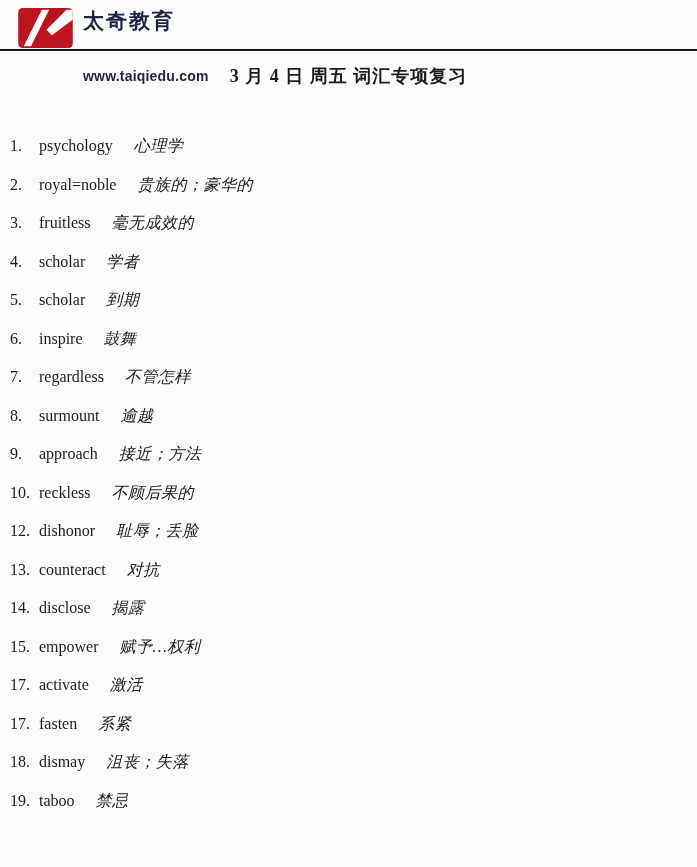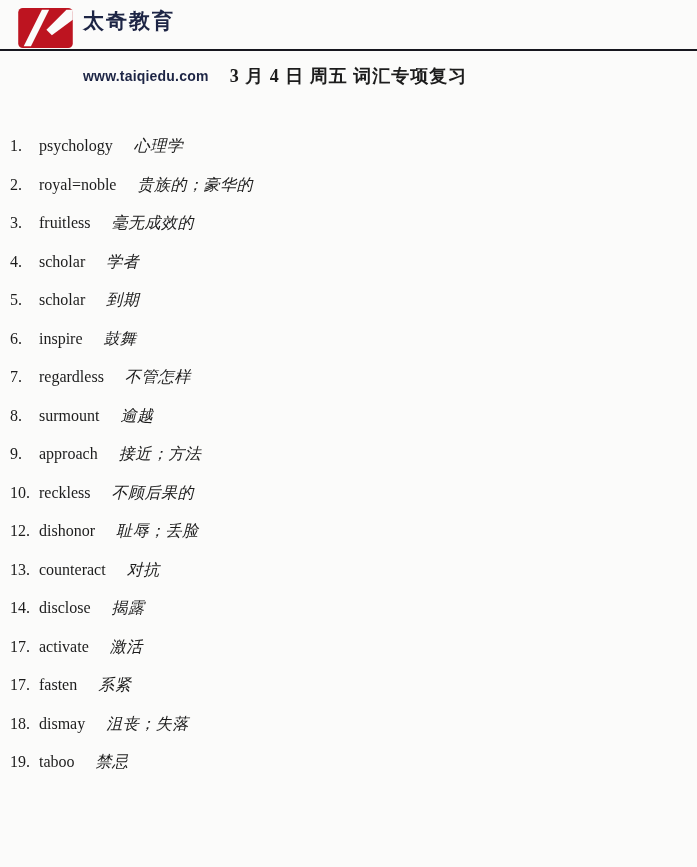--- a/index.html
+++ b/index.html
@@ -153,20 +153,23 @@
     </li>
 
     <li class="vocab-row">
       <span class="num">13.</span><span class="word">counteract</span><span class="meaning">对抗</span>
     </li>
 
     <li class="vocab-row">
       <span class="num">14.</span><span class="word">disclose</span><span class="meaning">揭露</span>
     </li>
 
+    <li class="vocab-row">
+      <span class="num">15.</span><span class="word">empower</span><span class="meaning">赋予…权利</span>
+    </li>
 
     <li class="vocab-row">
       <span class="num">17.</span><span class="word">activate</span><span class="meaning">激活</span>
     </li>
 
     <li class="vocab-row">
       <span class="num">17.</span><span class="word">fasten</span><span class="meaning">系紧</span>
     </li>
 
     <li class="vocab-row">

